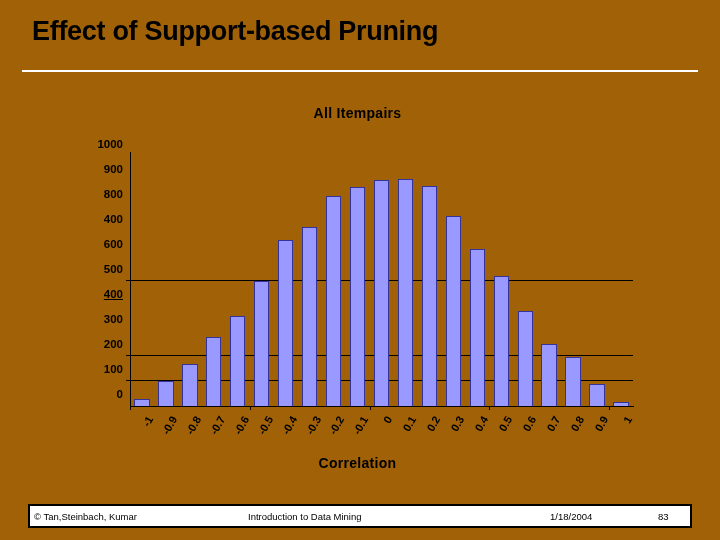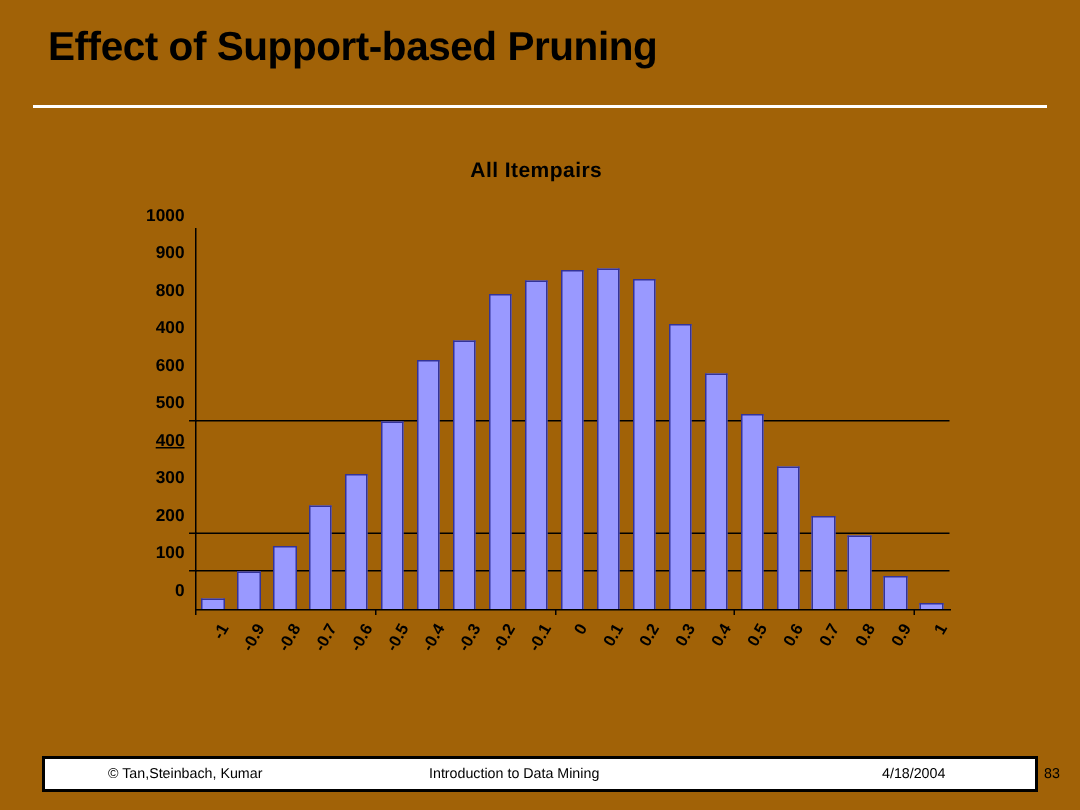--- a/index.html
+++ b/index.html
@@ -179,21 +179,20 @@
     border: 2px solid #000000;
     background: #ffffff;
   }
   .foot {
     position: absolute;
     top: 50%;
     transform: translateY(-50%);
     font-size: 9.5px;
     color: #000000;
     white-space: nowrap;
-    margin-left: 38px;
   }
   #foot-copyright { left: 4px; }
   #foot-course { left: 218px; }
   #foot-date { left: 520px; }
   #foot-page { left: 628px; }
 </style>
 </head>
 <body>
 
 <div id="slide">
@@ -321,22 +320,23 @@
         <div class="xlabel" style="left: 93.4286%;">0.9</div>
         <div class="xlabel" style="left: 98.1905%;">1</div>
       </div>
     <div id="x-ticks-holder">
         <div class="xtick" style="left: 249.762px;"></div>
         <div class="xtick" style="left: 369.524px;"></div>
         <div class="xtick" style="left: 489.286px;"></div>
         <div class="xtick" style="left: 609.048px;"></div>
       </div>
 
+    <div id="x-title">Correlation</div>
   </div>
 
   <div id="footer">
     <div class="foot" id="foot-copyright">© Tan,Steinbach, Kumar</div>
     <div class="foot" id="foot-course">Introduction to Data Mining</div>
-    <div class="foot" id="foot-date">4/18/2004</div>
+    <div class="foot" id="foot-date">1/18/2004</div>
     <div class="foot" id="foot-page">83</div>
   </div>
 
 </div>
 
 </body></html>

